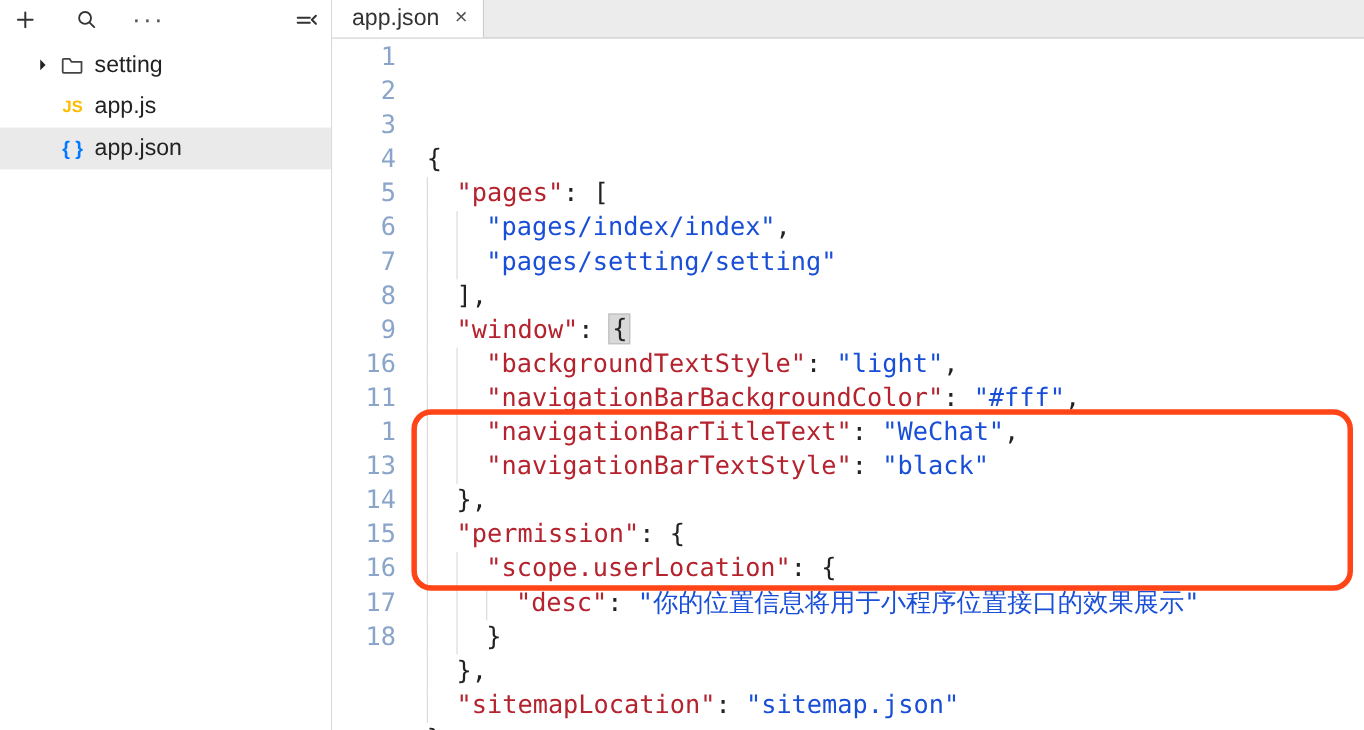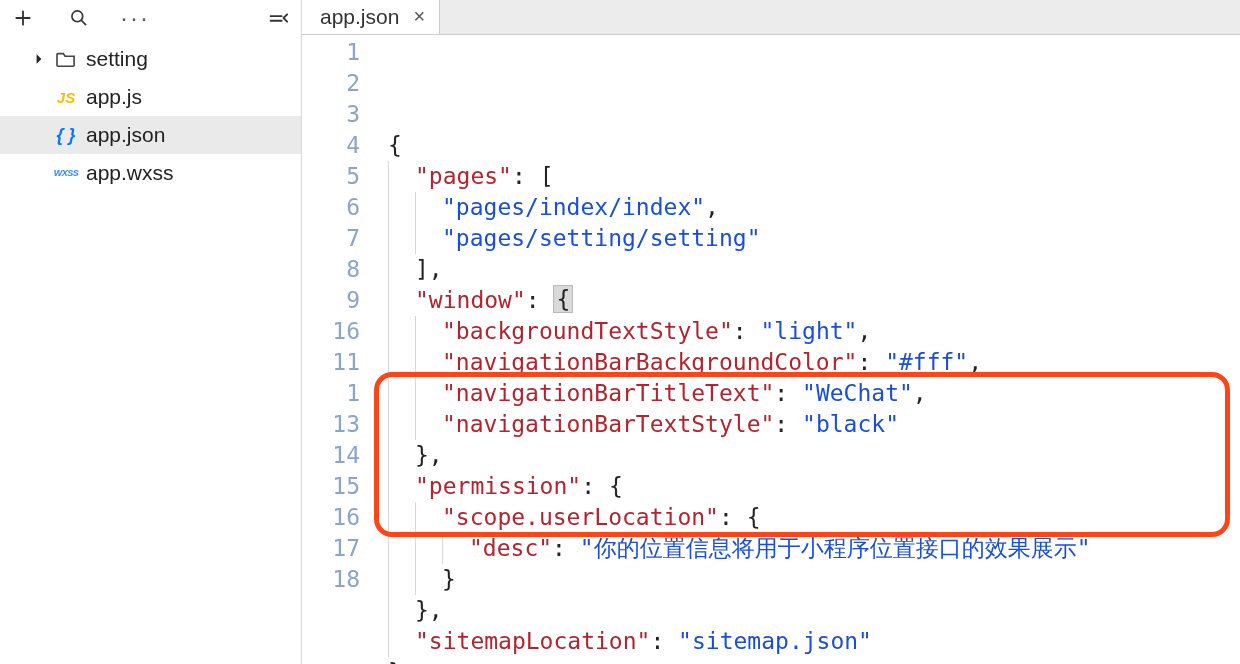--- a/index.html
+++ b/index.html
@@ -70,21 +70,20 @@
   color: #333;
 }
 .tree-arrow svg { width: 12px; height: 12px; }
 .folder-icon, .file-icon {
   width: 24px;
   height: 24px;
   display: inline-flex;
   align-items: center;
   justify-content: center;
   flex-shrink: 0;
-  font-style: italic;
 }
 .folder-icon svg { width: 22px; height: 18px; }
 .file-icon.js-icon { color: #ffbb00; font-weight: 700; font-size: 15px; letter-spacing: 0; }
 .file-icon.json-icon { color: #0078ff; font-weight: 600; font-size: 18px; }
 .file-icon.wxss-icon { color: #2a88ff; font-weight: 700; font-size: 9px; letter-spacing: -0.5px; }
 
 
 .editor {
   flex: 1 1 auto;
   display: flex;
@@ -217,25 +216,20 @@
       <span class="file-icon js-icon">JS</span>
       <span>app.js</span>
     </div>
 
     <div class="tree-row depth1 selected">
       <span class="tree-arrow"></span>
       <span class="file-icon json-icon">{ }</span>
       <span>app.json</span>
     </div>
 
-    <div class="tree-row depth1">
-      <span class="tree-arrow"></span>
-      <span class="file-icon wxss-icon">WXSS</span>
-      <span>app.wxss</span>
-    </div>
   </div>
 </aside>
 
 <main class="editor">
   <div class="tabbar">
     <div class="tab">
       <span>app.json</span>
       <span class="close">×</span>
     </div>
   </div>

